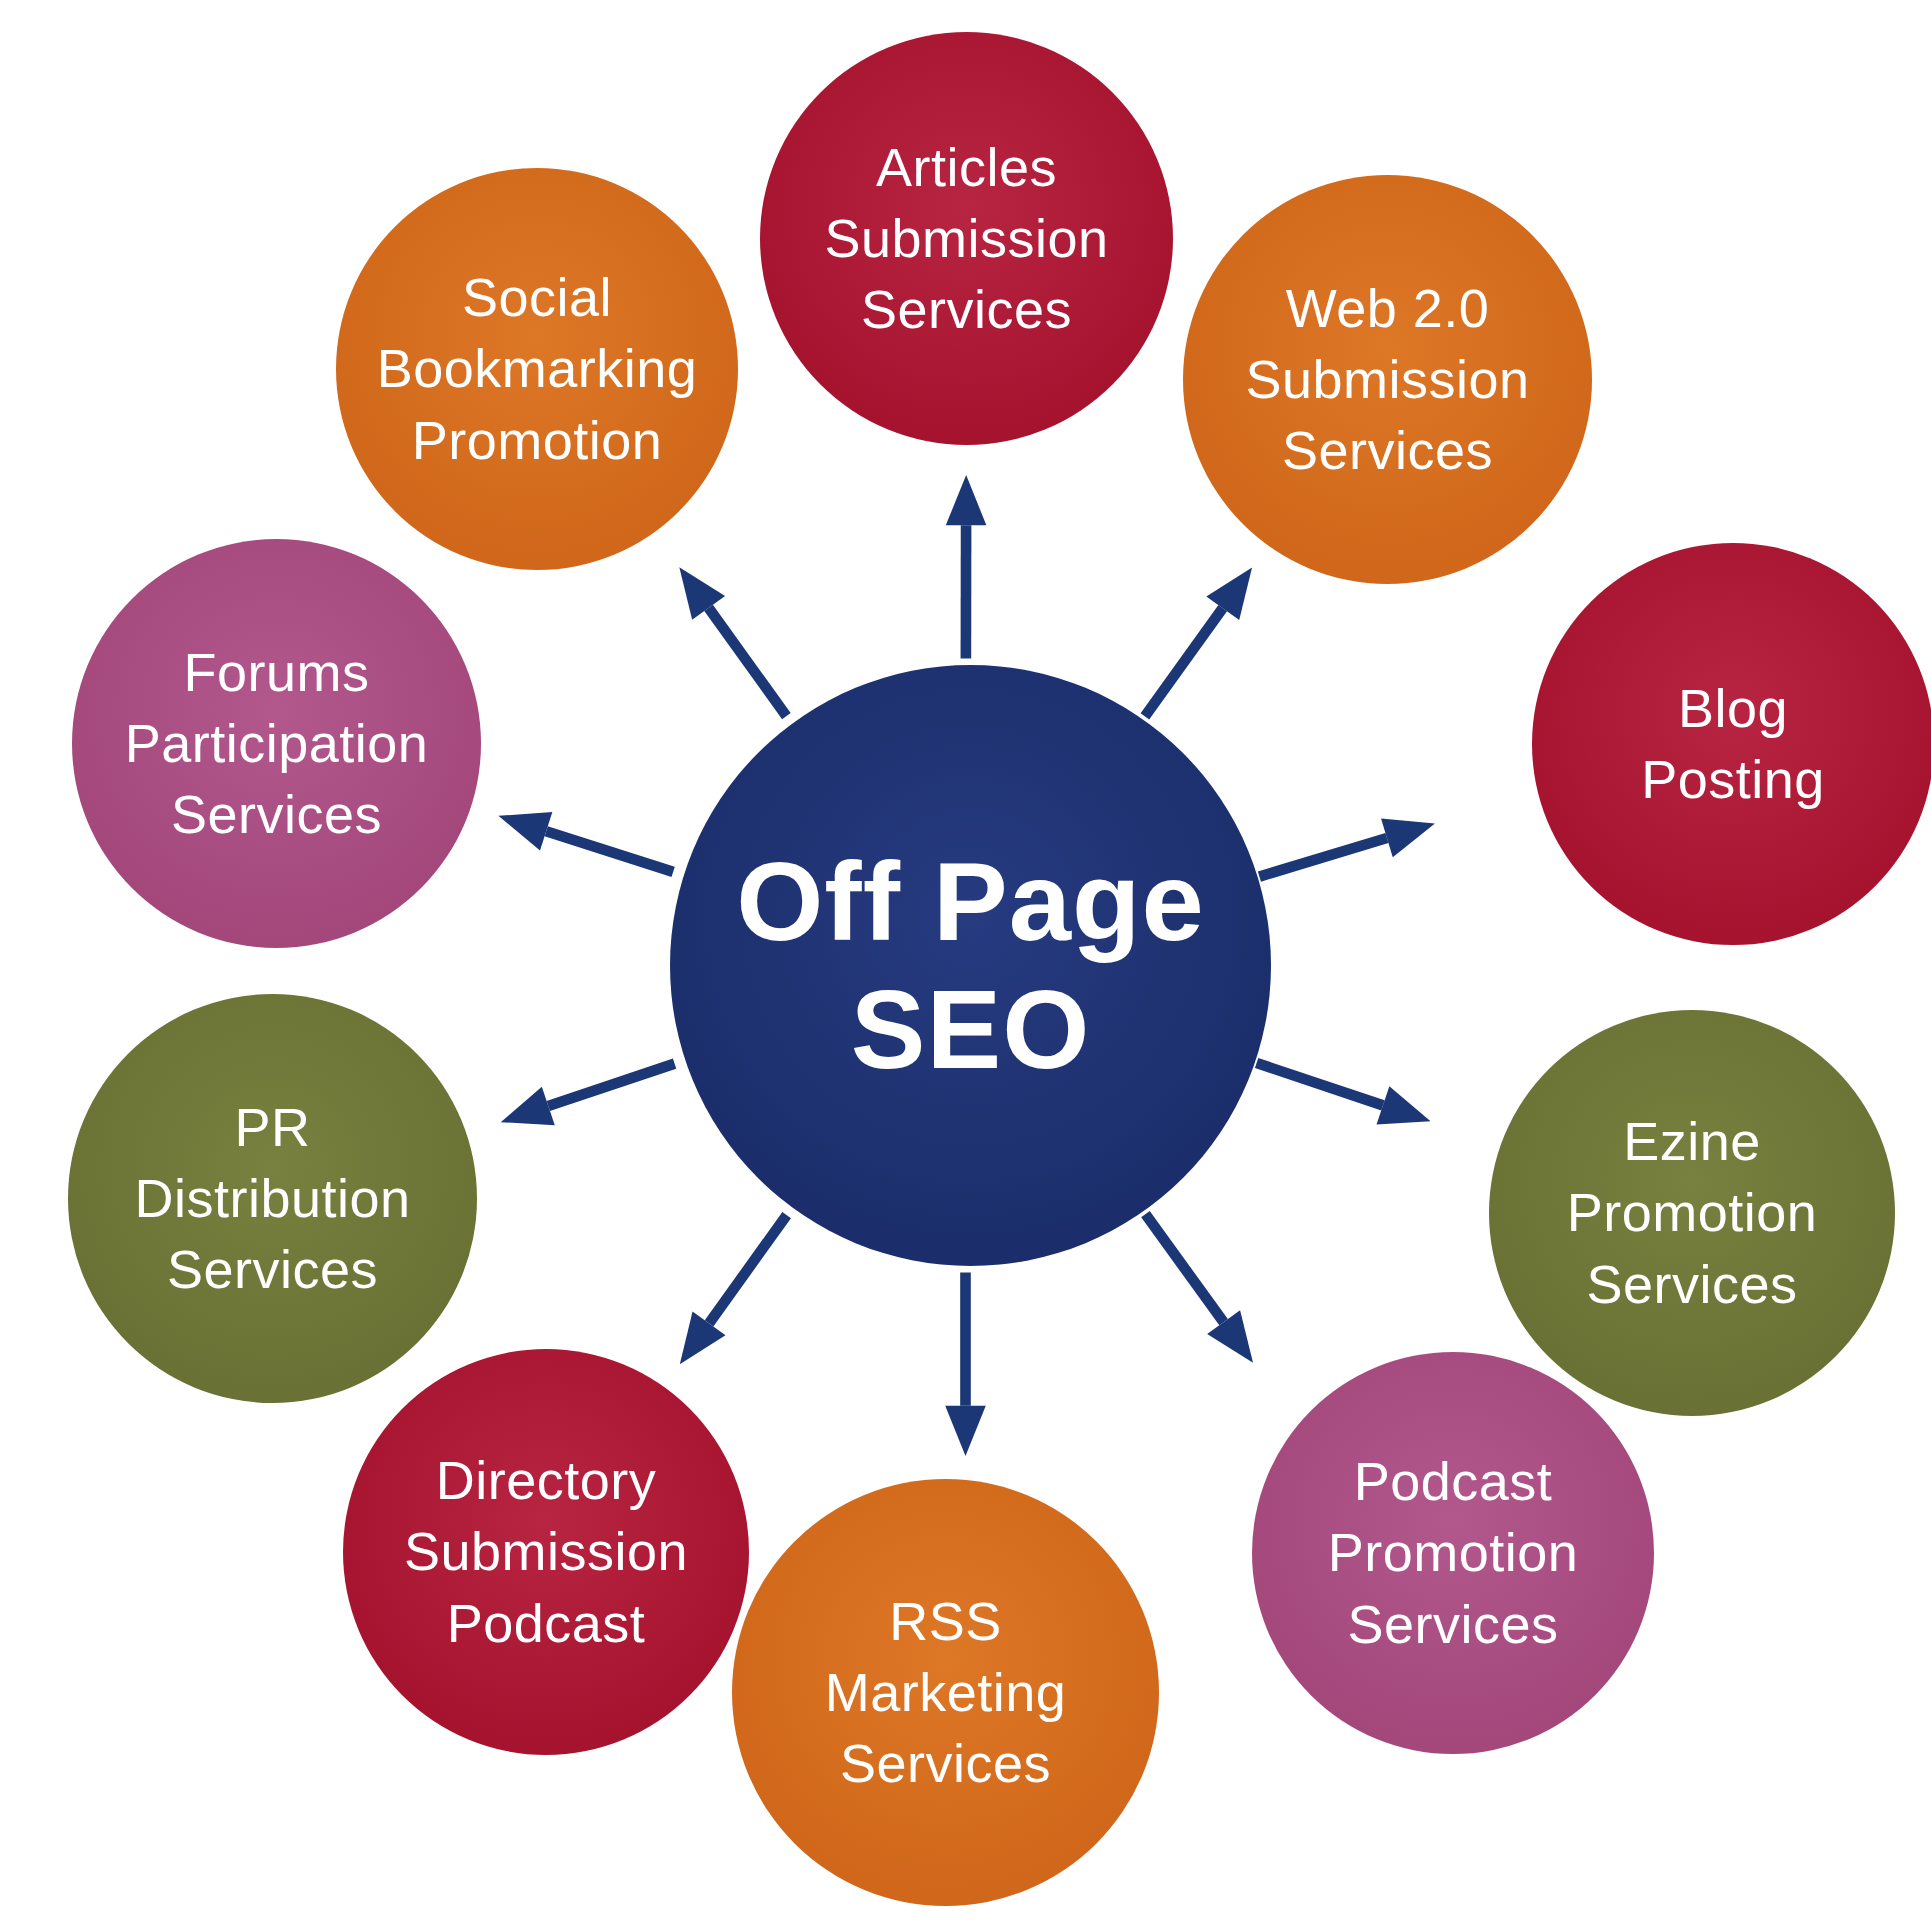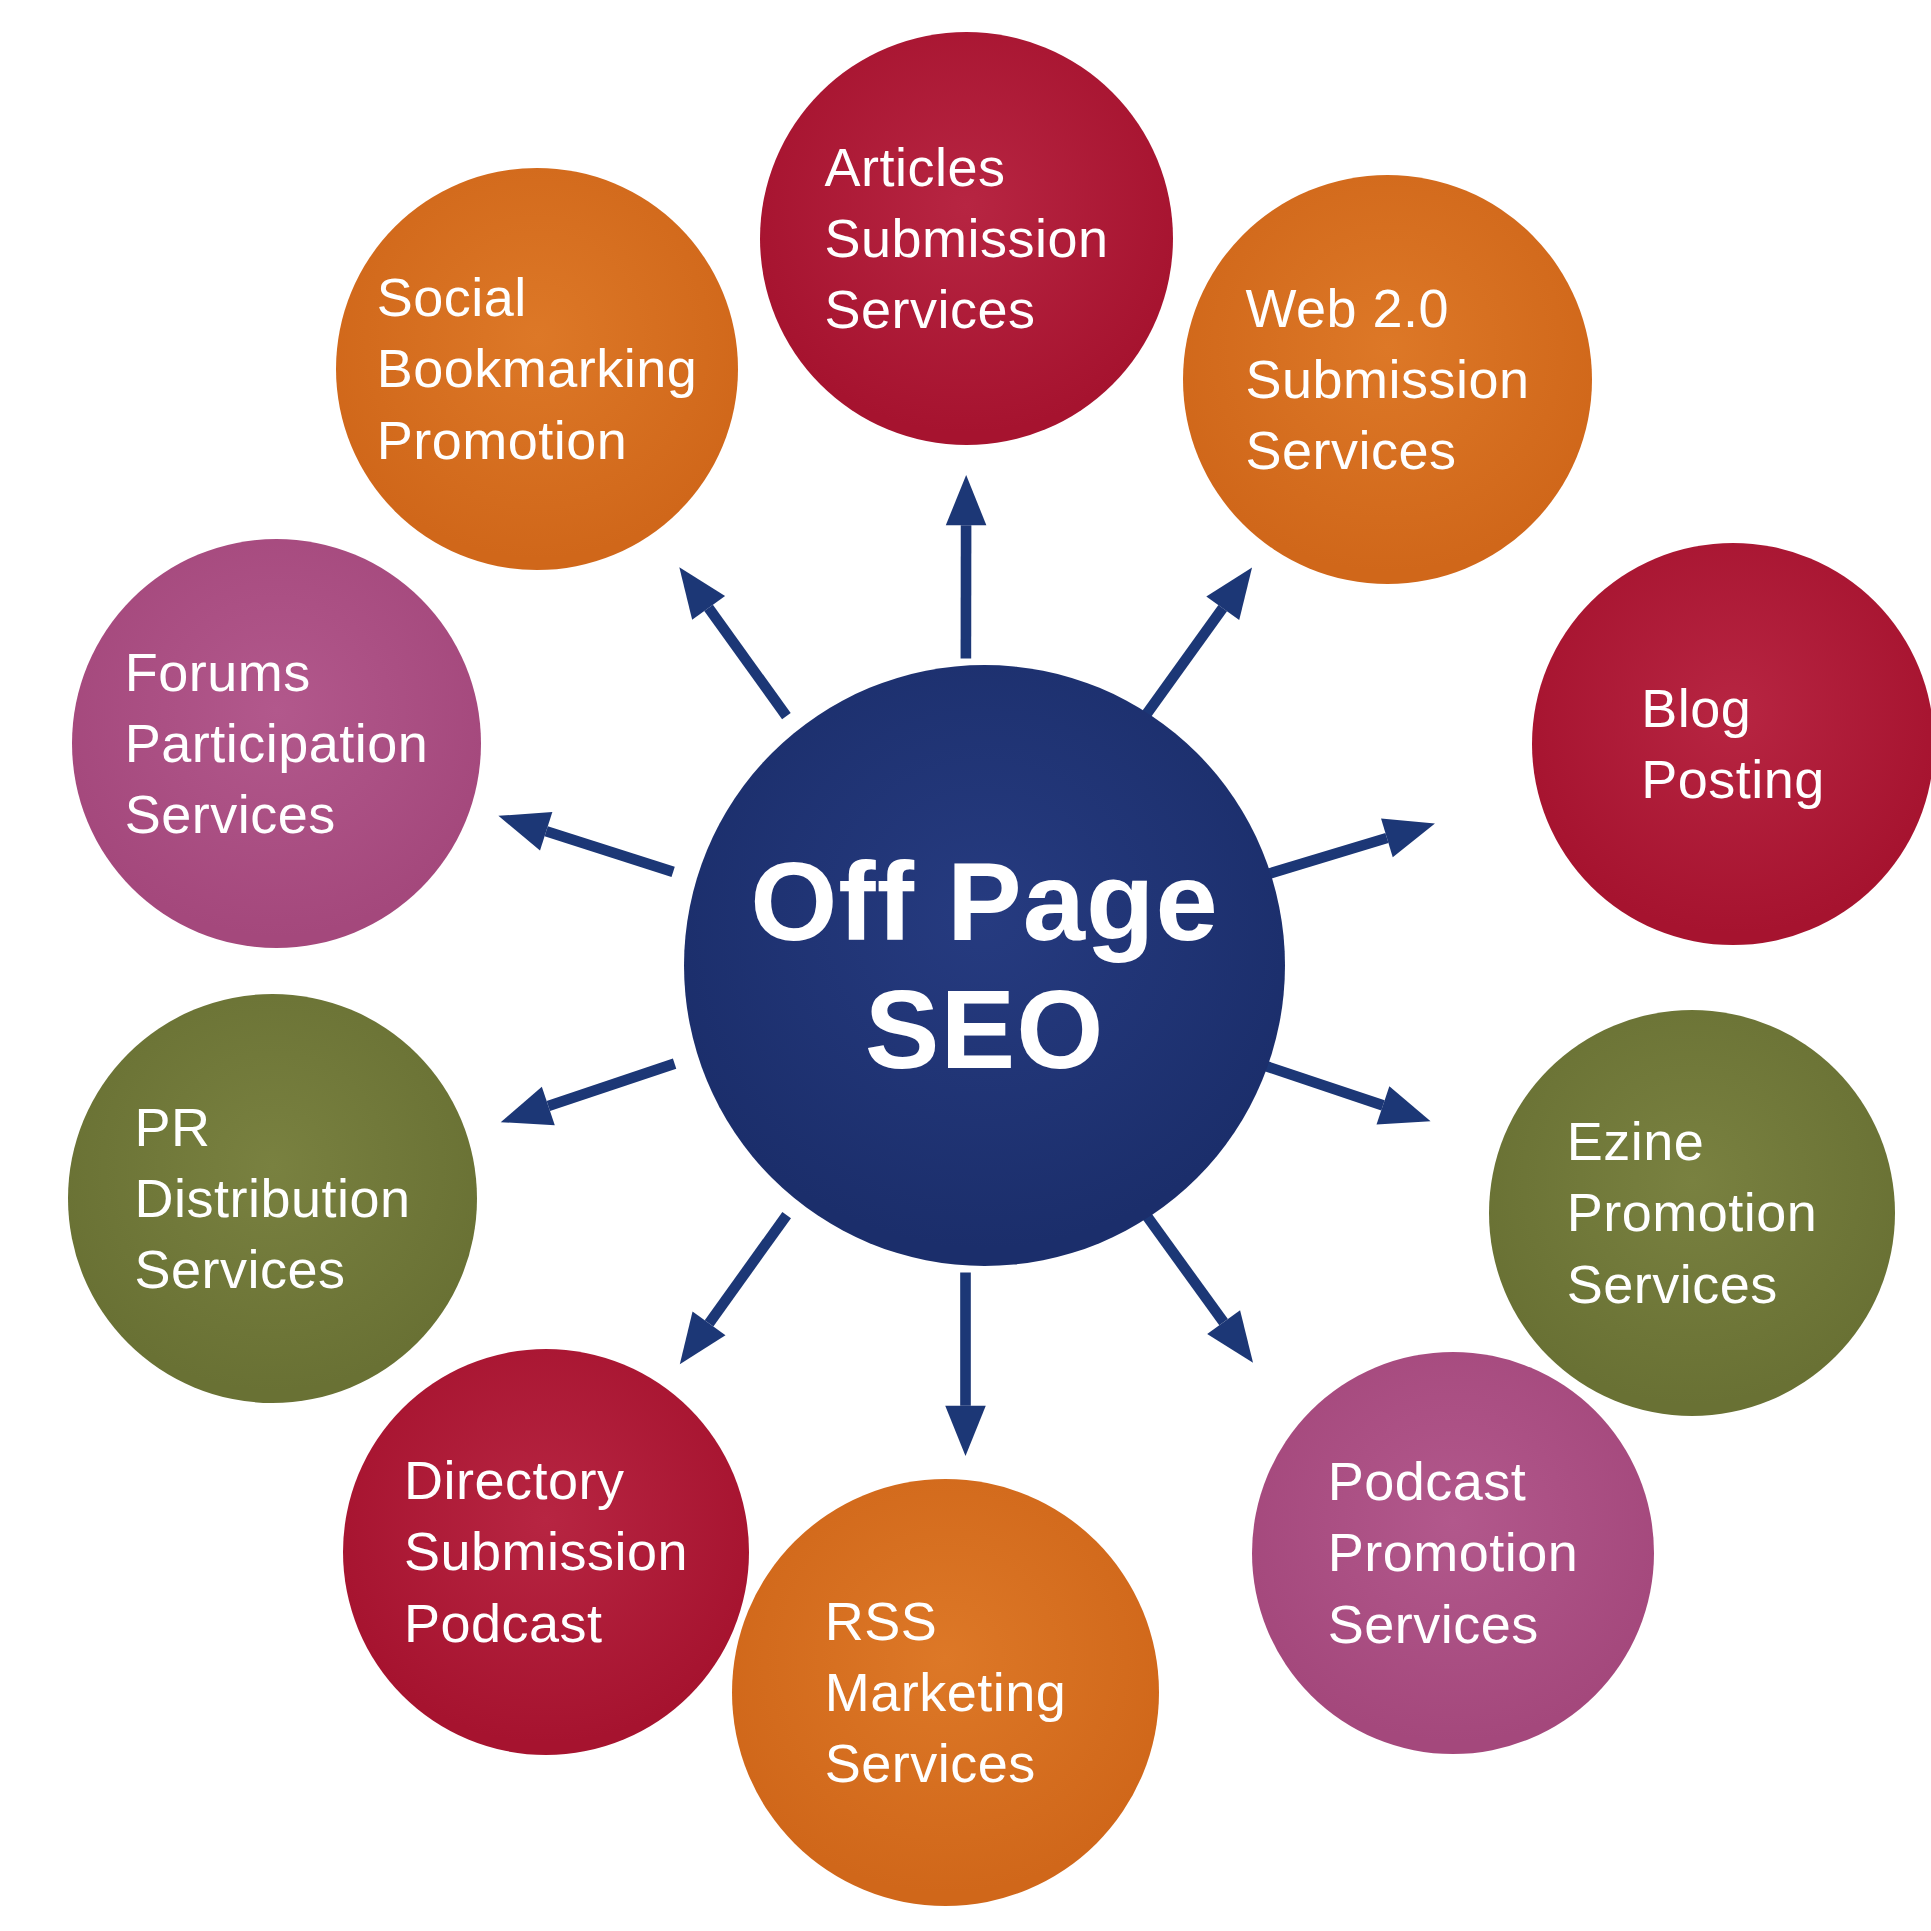--- a/index.html
+++ b/index.html
@@ -21,20 +21,21 @@
     top: 0;
     width: 1931px;
     height: 1931px;
   }
   .node {
     position: absolute;
     border-radius: 50%;
     display: flex;
     align-items: center;
     justify-content: center;
+    text-align: center;
   }
   .node-label {
     color: #ffffff;
     font-size: 54px;
     line-height: 1.32;
     white-space: pre-line;
     letter-spacing: 0.5px;
   }
   #center-circle {
     position: absolute;
@@ -93,21 +94,21 @@
       <g>
         <line x1="697.2" y1="903.0" x2="565.7" y2="860.9" stroke="#1c3776" stroke-width="11"></line>
         <polygon points="516.2,845.0 572.1,840.9 559.3,880.9" fill="#1c3776"></polygon>
       </g>
       <g>
         <line x1="814.5" y1="741.7" x2="733.9" y2="629.7" stroke="#1c3776" stroke-width="11"></line>
         <polygon points="703.6,587.4 751.0,617.4 716.9,641.9" fill="#1c3776"></polygon>
       </g>
     </svg>
 
-  <div id="center-circle" style="left: 684px; top: 665px; height: 601px; width: 601px; background: radial-gradient(circle at 50% 42%, rgb(38, 59, 128) 0%, rgb(27, 46, 107) 72%);">
+  <div id="center-circle" style="left: 670px; top: 665px; height: 601px; width: 601px; background: radial-gradient(circle at 50% 42%, rgb(38, 59, 128) 0%, rgb(27, 46, 107) 72%);">
     <div class="center-label">Off Page
 SEO</div>
   </div>
 
   <div id="nodes">
       <div class="node" style="left: 760px; top: 32px; height: 413px; width: 413px; background: radial-gradient(circle at 50% 42%, rgb(183, 37, 66) 0%, rgb(166, 19, 47) 72%);">
         <div class="node-label">Articles
 Submission
 Services</div>
       </div>

